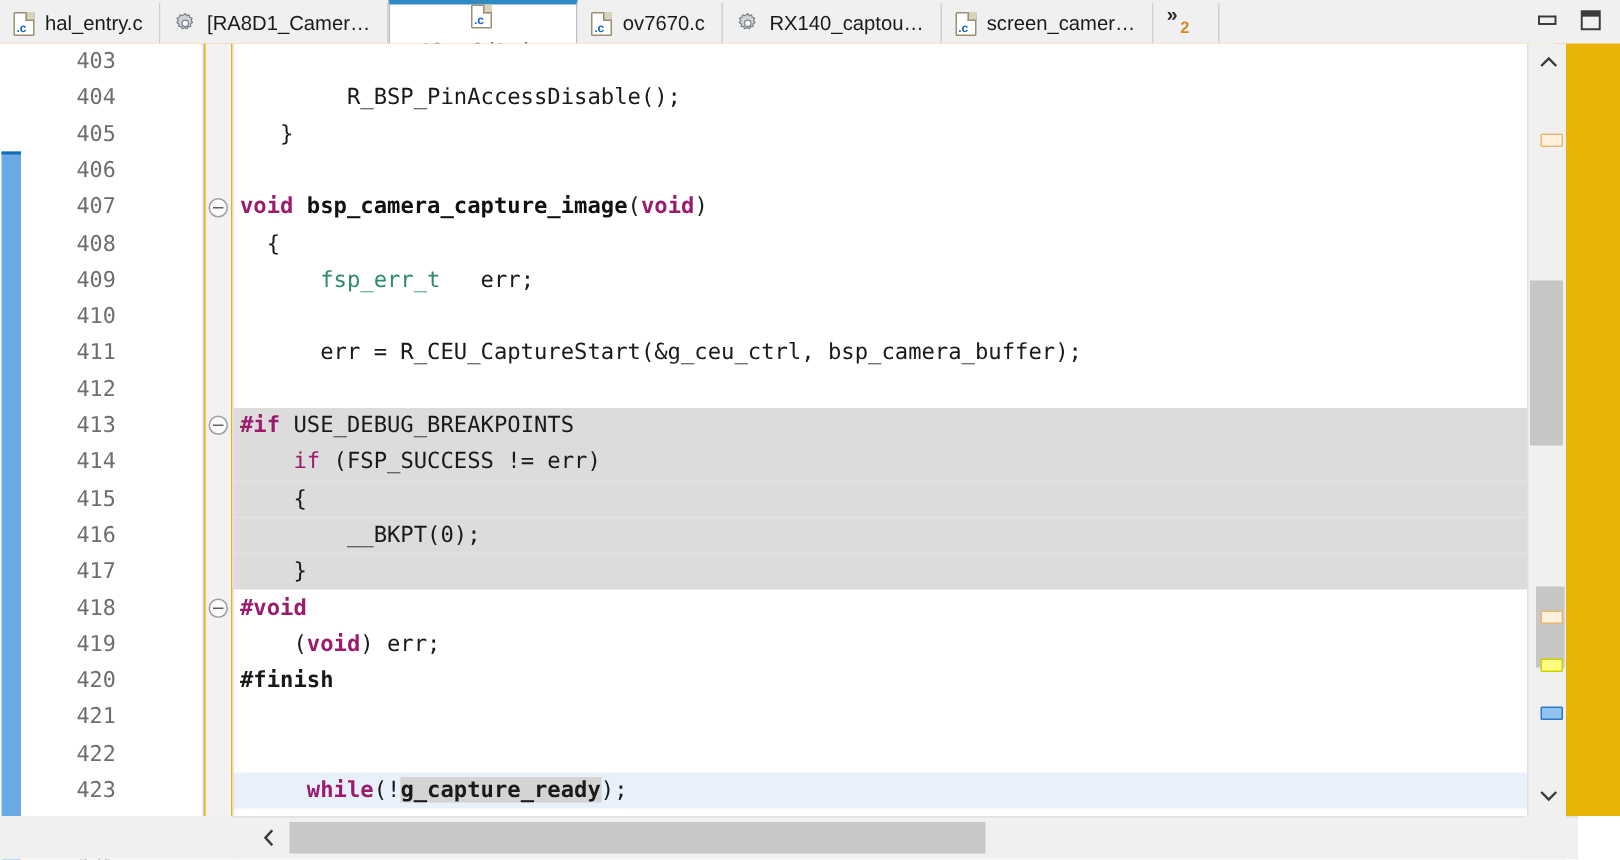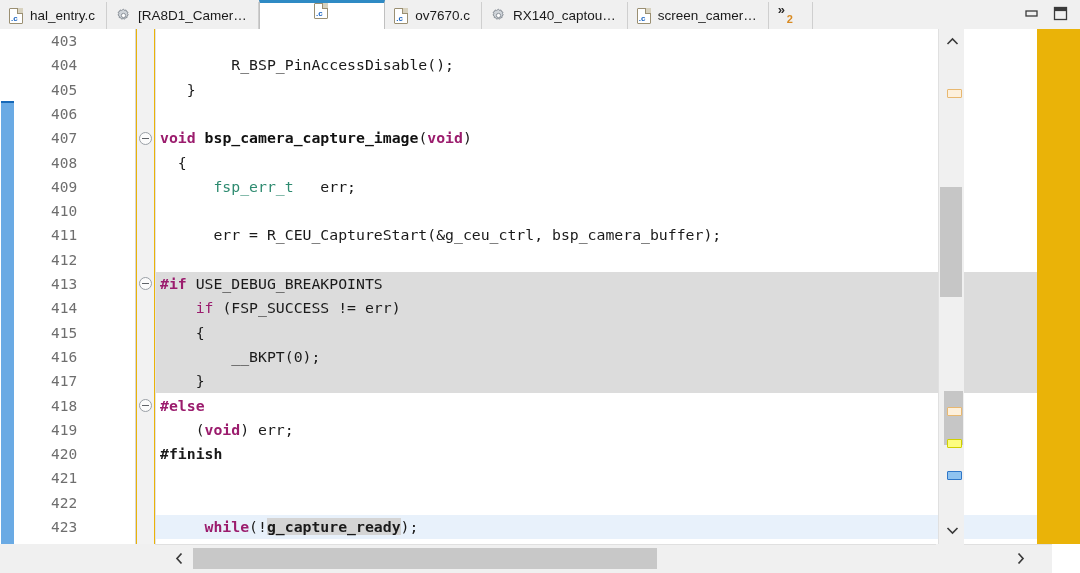--- a/index.html
+++ b/index.html
@@ -7,21 +7,21 @@
   html, body {
     width: 1080px;
     height: 573px;
     overflow: hidden;
     background: #ffffff;
     font-family: "Liberation Sans", sans-serif;
   }
 
   #app {
     position: relative;
-    width: 964px;
+    width: 1044px;
     height: 573px;
     background: #f0f0f0;
   }
 
   
   .tabbar {
     position: absolute;
     top: 0; left: 0;
     width: 1080px;
     height: 29px;
@@ -435,21 +435,21 @@
       <div class="cline inactive" style="top:243px;"><span class="kw">#if</span> USE_DEBUG_BREAKPOINTS</div>
 
       <div class="cline inactive" style="top:267.3px;">    <span class="kwn">if</span> (FSP_SUCCESS != err)</div>
 
       <div class="cline inactive" style="top:291.6px;">    {</div>
 
       <div class="cline inactive" style="top:315.9px;">        __BKPT(0);</div>
 
       <div class="cline inactive" style="top:340.2px;">    }</div>
 
-      <div class="cline" style="top:364.5px;"><span class="kw">#else</span></div>
+      <div class="cline" style="top:364.5px;"><span class="kw">#void</span></div>
 
       <div class="cline" style="top:388.8px;">    (<span class="kw">void</span>) err;</div>
 
       <div class="cline" style="top:413.1px;"><span class="bld">#finish</span></div>
 
       <div class="cline" style="top:437.4px;"></div>
 
 
       <div class="cline curline" style="top:486px;">     <span class="kw">while</span>(!<span class="occ bld">g_capture_ready</span>);</div>
 

